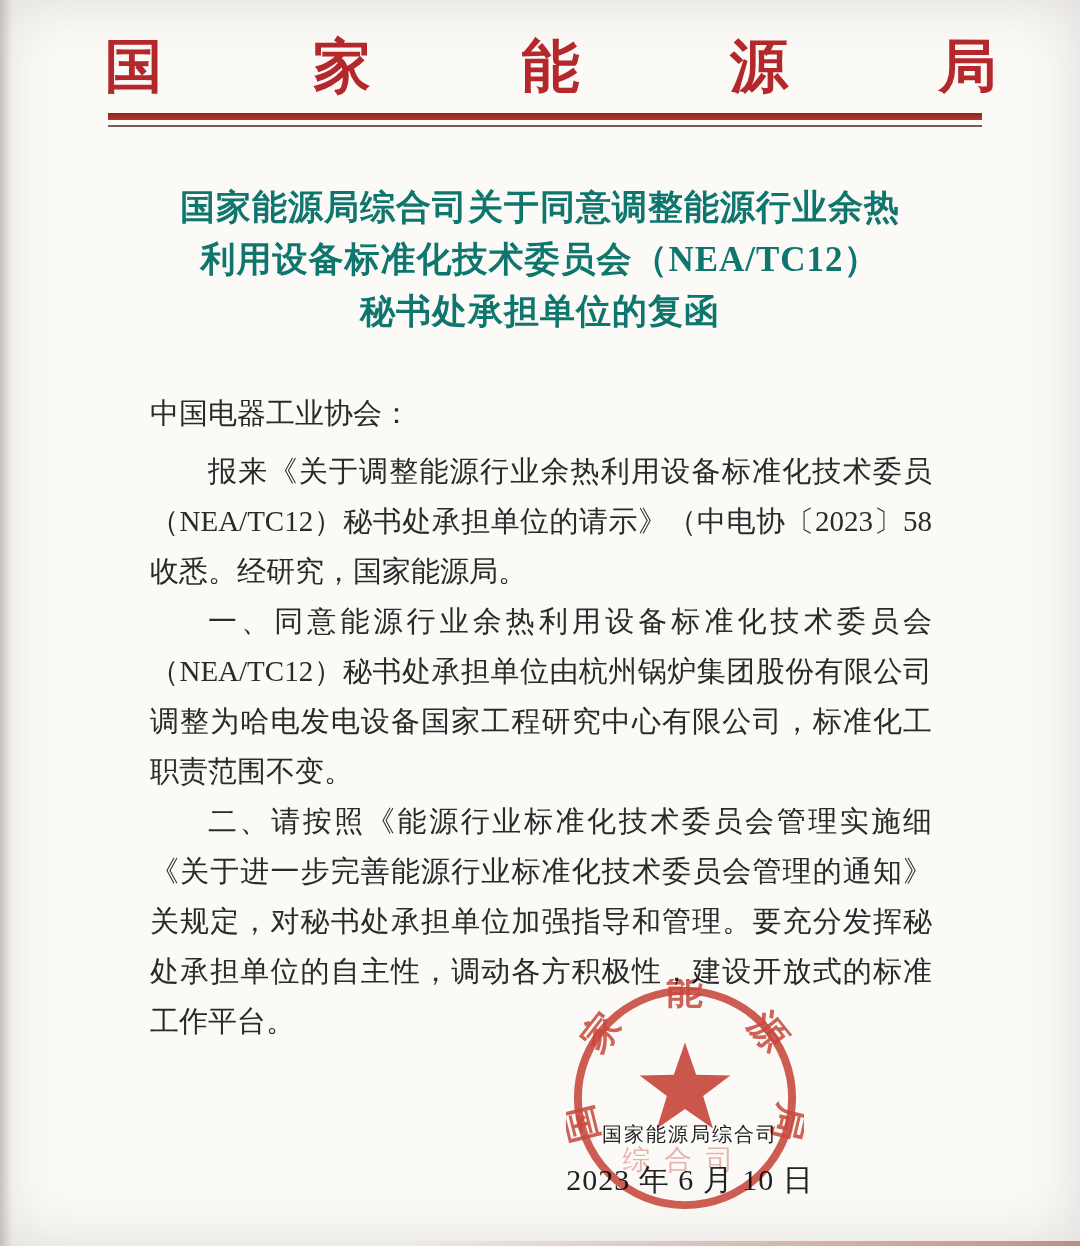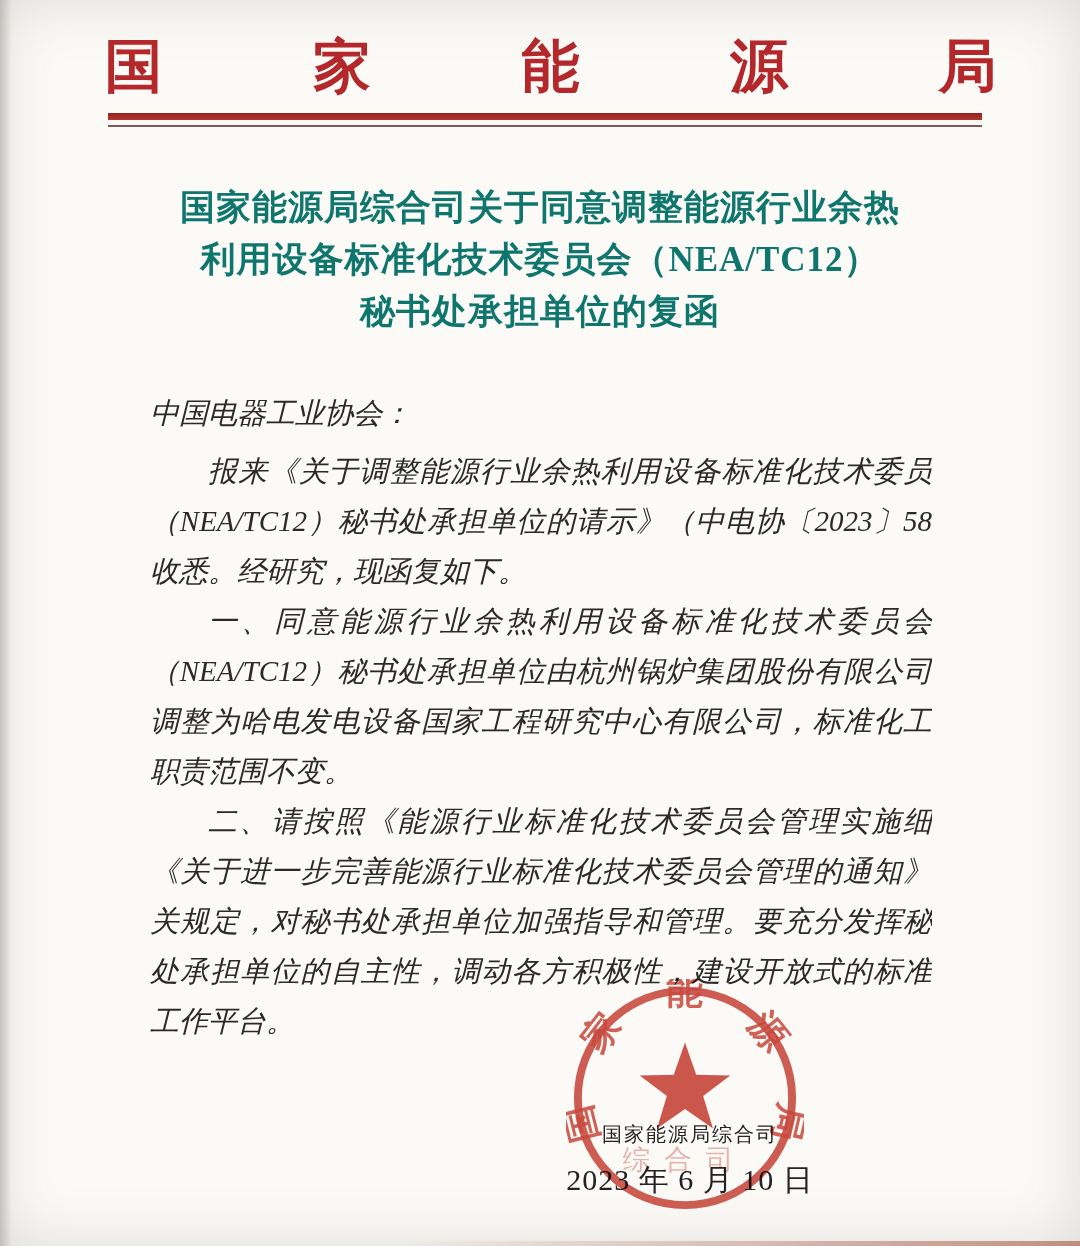--- a/index.html
+++ b/index.html
@@ -47,21 +47,21 @@
   .doc-title .t-line {
     font-size: 35px; font-weight: 700; line-height: 52px;
     letter-spacing: 1px; white-space: nowrap;
   }
 
   
   .letter-body {
     position: absolute; top: 388px; left: 150px; width: 782px;
     font-size: 29px; color: #2a2a2a;
   }
-  .line { line-height: 50px; height: 50px; overflow: hidden; font-style: italic; }
+  .line { line-height: 50px; height: 50px; overflow: hidden; }
   .jline { text-align: justify; text-align-last: justify; }
   .first-line { text-indent: 2em; }
   .end-line { text-align-last: left; }
   .para-gap { margin-top: 8px; }
 
   
   .sign-block {
     position: absolute; top: 1112px; left: 450px; width: 480px;
     text-align: center; color: #222;
   }
@@ -92,21 +92,21 @@
   <div class="t-line">国家能源局综合司关于同意调整能源行业余热</div>
   <div class="t-line">利用设备标准化技术委员会（NEA/TC12）</div>
   <div class="t-line">秘书处承担单位的复函</div>
 </div>
 
 <div class="letter-body">
   <div class="line end-line">中国电器工业协会：</div>
 
   <div class="line jline first-line para-gap">报来《关于调整能源行业余热利用设备标准化技术委员会</div>
   <div class="line jline">（NEA/TC12）秘书处承担单位的请示》（中电协〔2023〕58 号）</div>
-  <div class="line end-line">收悉。经研究，现函复如下。</div>
+  <div class="line end-line">收悉。经研究，国家能源局。</div>
 
   <div class="line jline first-line">一、同意能源行业余热利用设备标准化技术委员会</div>
   <div class="line jline">（NEA/TC12）秘书处承担单位由杭州锅炉集团股份有限公司</div>
   <div class="line jline">调整为哈电发电设备国家工程研究中心有限公司，标准化工作</div>
   <div class="line end-line">职责范围不变。</div>
 
   <div class="line jline first-line">二、请按照《能源行业标准化技术委员会管理实施细则》</div>
   <div class="line jline">《关于进一步完善能源行业标准化技术委员会管理的通知》有</div>
   <div class="line jline">关规定，对秘书处承担单位加强指导和管理。要充分发挥秘书</div>
   <div class="line jline">处承担单位的自主性，调动各方积极性，建设开放式的标准化</div>

